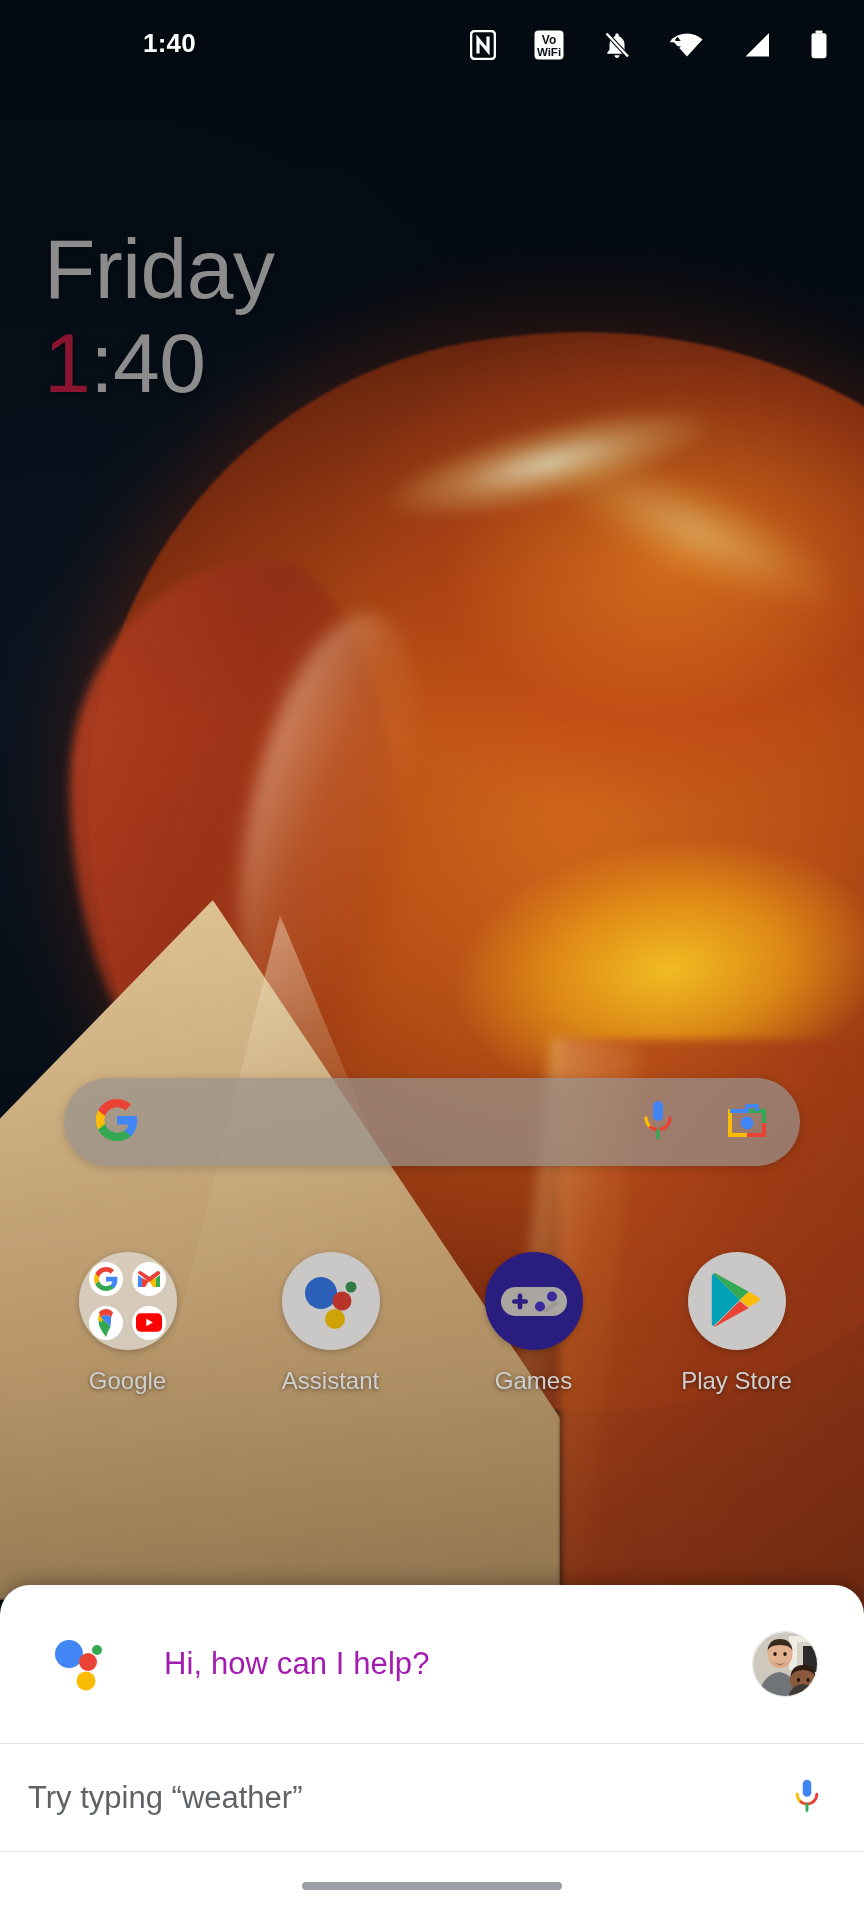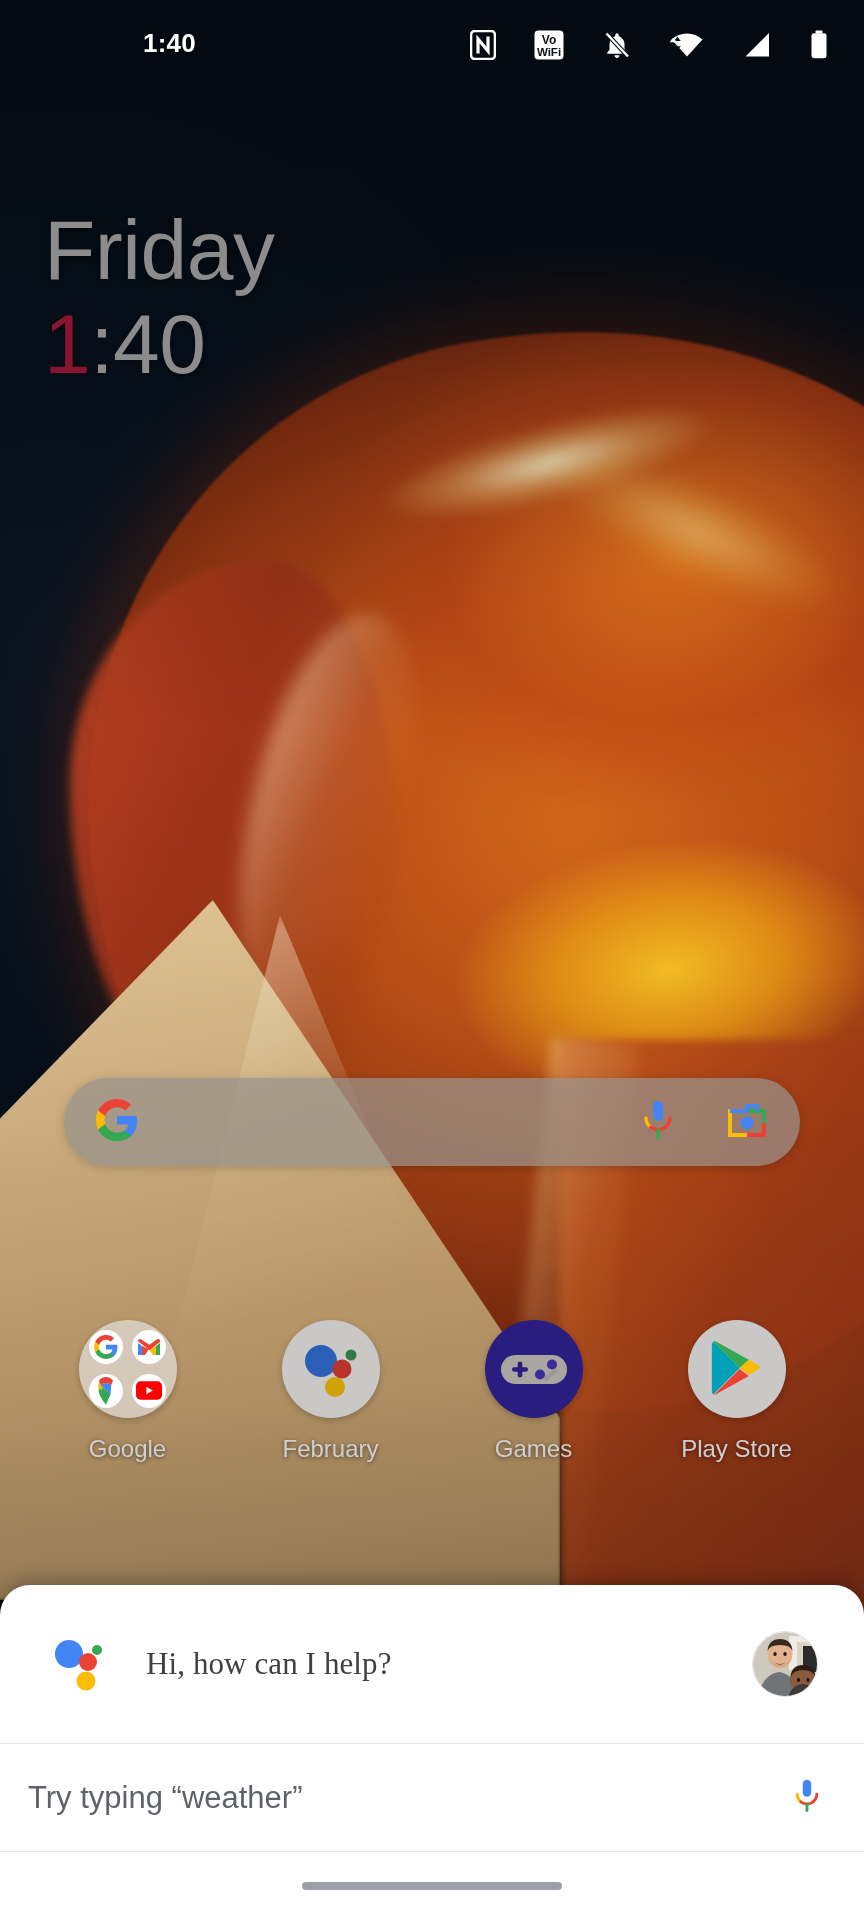--- a/index.html
+++ b/index.html
@@ -139,21 +139,21 @@
     text-shadow:0 1px 3px rgba(0,0,0,.55);
   }
   #status-icons {
     position:absolute; right:36px; top:30px;
     display:flex; align-items:center; gap:18px;
   }
   .sicon { display:block;margin-left:20px; }
 
   
   #clock-widget {
-    position:absolute; left:44px; top:209px;
+    position:absolute; left:44px; top:228px;
     z-index:20;
   }
   #clock-day {
     font-size:84px; font-weight:300; line-height:.98;
     color:#8c8c8c;
     letter-spacing:-.5px;
     text-shadow:0 2px 10px rgba(0,0,0,.45);
   }
   #clock-time {
     font-size:84px; font-weight:300; line-height:1.08;
@@ -178,21 +178,21 @@
     display:flex; align-items:center;
     padding:0 30px;
     z-index:20;
     box-shadow:0 2px 10px rgba(0,0,0,.18);
   }
   #search-spacer { flex:1; }
   #search-right { display:flex; align-items:center; gap:46px; }
 
   
   #dock {
-    position:absolute; left:0; top:1320px;
+    position:absolute; left:0; top:1252px;
     width:864px;
     display:flex; justify-content:space-around; align-items:flex-start;
     padding:0 26px;
     z-index:20;
   }
   .dock-item {
     width:134px;
     display:flex; flex-direction:column; align-items:center;
   }
   .dock-icon {
@@ -238,24 +238,23 @@
     display:flex; flex-direction:column;
   }
   #assistant-greeting-row {
     height:158px;
     display:flex; align-items:center;
     padding:0 46px 0 52px;
   }
   #assistant-logo { width:58px; height:58px; position:relative; flex:none; }
   #assistant-greeting {
     flex:1;
-    margin-left:36px;
-    font-size:31px; color:#404040;
+    margin-left:54px;
+    font-size:31px; color:#a21caf;
     letter-spacing:.1px;
-    font-family:Liberation Serif, serif;
   }
   #assistant-avatar {
     width:66px; height:66px; border-radius:50%;
     overflow:hidden; flex:none;
     border:1px solid #e2e2e2;
     position:relative;
   }
 
   #assistant-input-row {
     height:108px;
@@ -435,21 +434,21 @@
 
     <div class="dock-item">
       <div class="dock-icon asst-bg">
         <svg width="74" height="74" viewBox="0 0 74 74">
           <circle cx="27" cy="29" r="16" fill="#2c5fb8"></circle>
           <circle cx="48" cy="37" r="9.5" fill="#b8342b"></circle>
           <circle cx="41" cy="55" r="10" fill="#cfa206"></circle>
           <circle cx="57" cy="23" r="5.5" fill="#2f7a45"></circle>
         </svg>
       </div>
-      <div class="dock-label">February</div>
+      <div class="dock-label">Assistant</div>
     </div>
 
     <div class="dock-item">
       <div class="dock-icon games-bg">
         <svg width="72" height="46" viewBox="0 0 72 46">
           <rect x="3" y="9" width="66" height="29" rx="14.5" fill="#a9a6a2"></rect>
           <rect x="14" y="21.2" width="16" height="4.6" rx="2.3" fill="#2a1d80"></rect>
           <rect x="19.7" y="15.5" width="4.6" height="16" rx="2.3" fill="#2a1d80"></rect>
           <circle cx="42" cy="28.5" r="5" fill="#3a2b9e"></circle>
           <circle cx="54" cy="18.5" r="5" fill="#3a2b9e"></circle>

